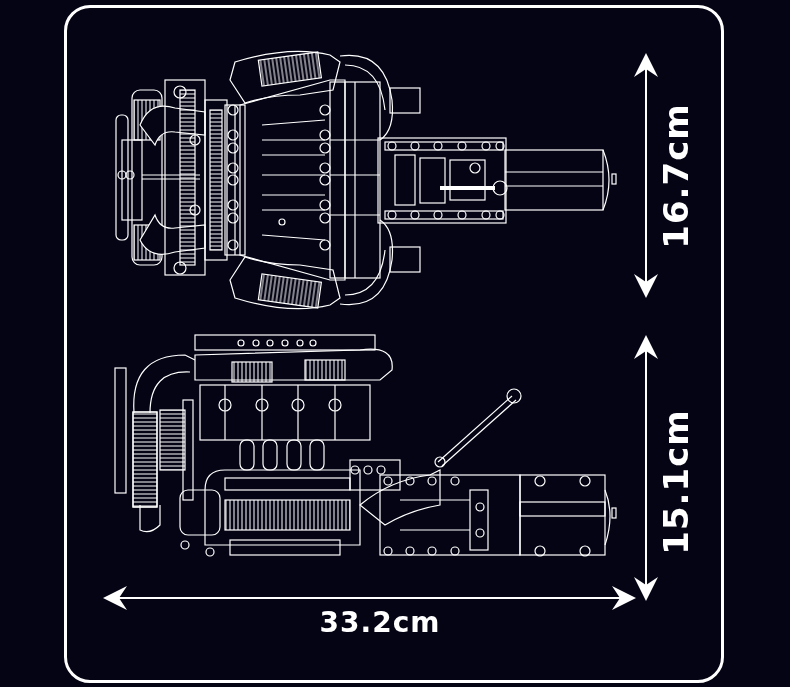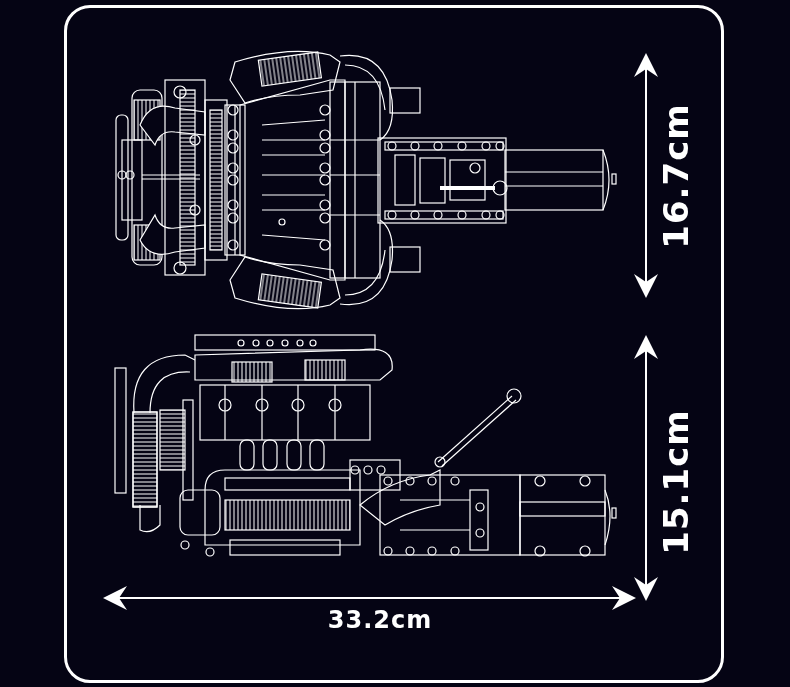--- a/index.html
+++ b/index.html
@@ -24,21 +24,21 @@
   .dim-label {
     position: absolute;
     color: #ffffff;
     font-family: "DejaVu Sans", sans-serif;
     font-weight: bold;
     letter-spacing: 1px;
     white-space: nowrap;
   }
   .dim-h {
     left: 0; width: 790px; top: 606px;
-    font-size: 24px; text-align: center;
+    font-size: 28px; text-align: center;
     padding-left: 0;
   }
   .dim-h span { display: inline-block; transform: translateX(-15px); }
   .dim-v {
     font-size: 34px;
     transform-origin: center center;
     transform: rotate(-90deg);
     width: 200px; text-align: center; height: 40px; line-height: 40px;
   }
   .dim-v1 { left: 576px; top: 156px; }

